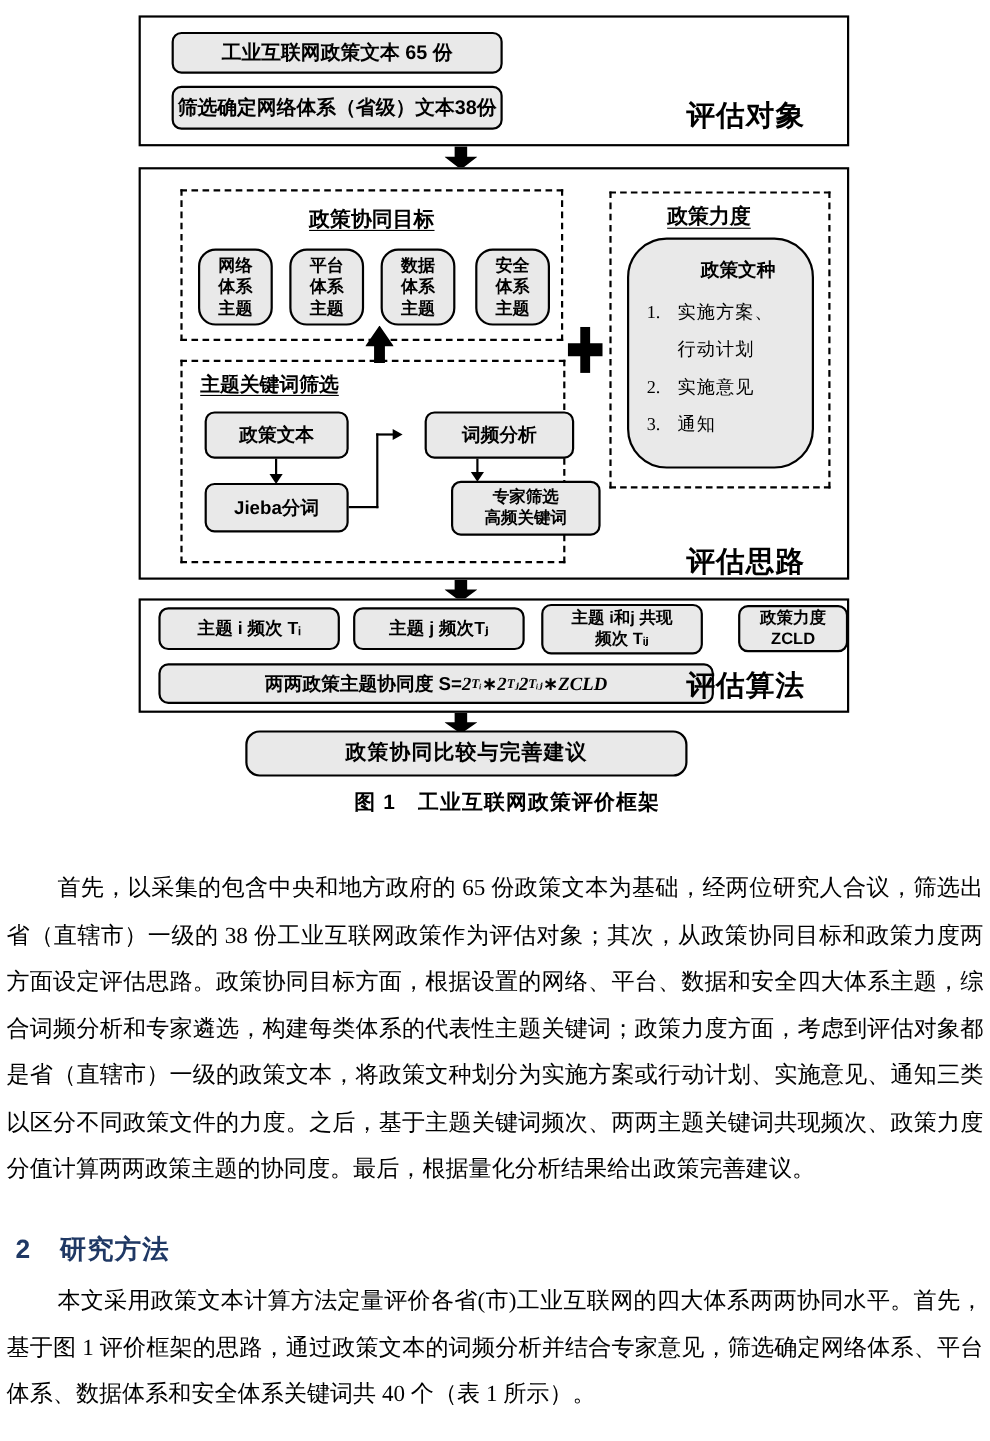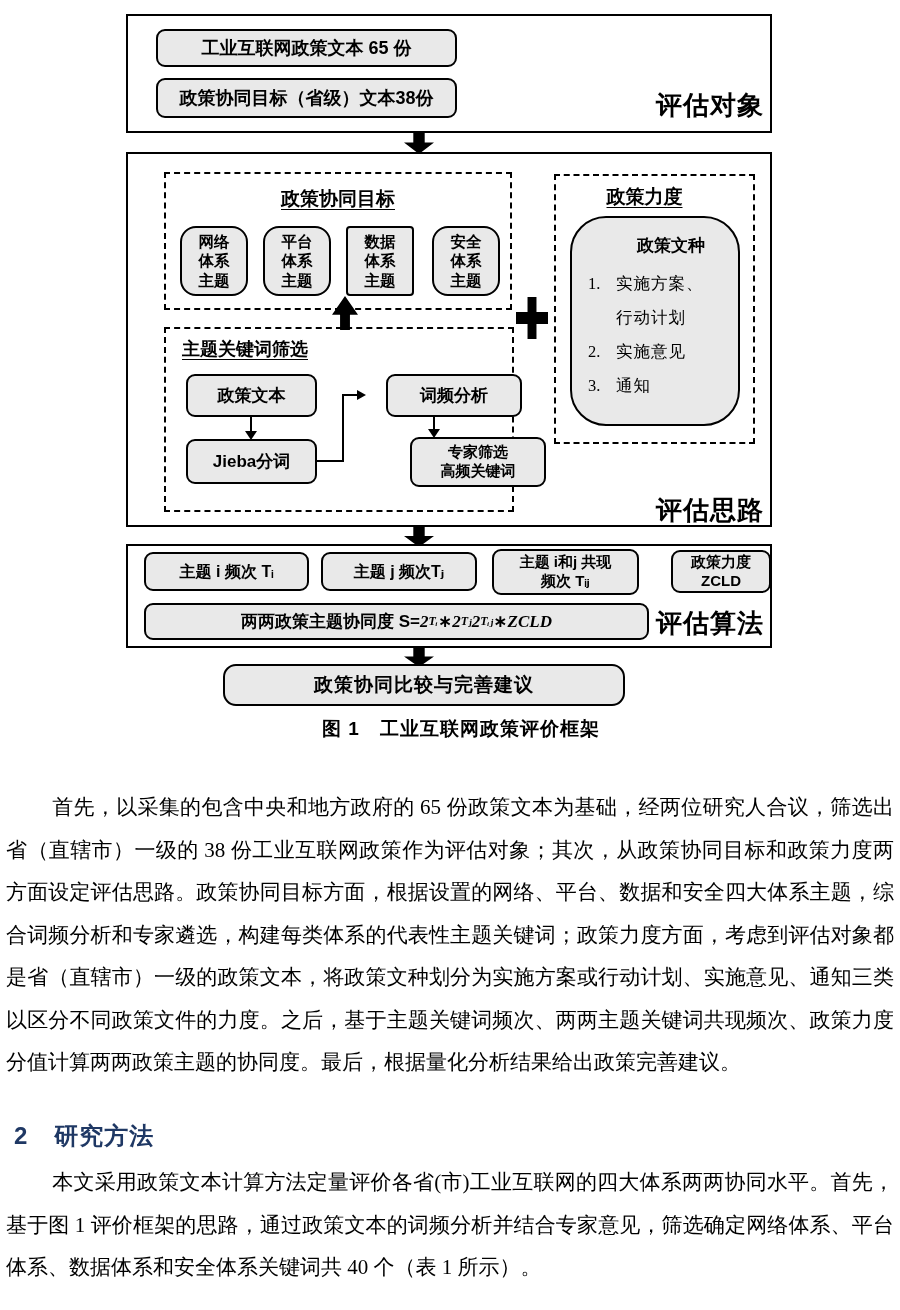--- a/index.html
+++ b/index.html
@@ -13,21 +13,21 @@
   .obox { position:absolute; border:2px solid #000; background:#fff; }
   
   .dash { position:absolute; border:2px dashed #000; background:transparent; }
   
   .pill {
     position:absolute; background:#e9e9e9; border:2px solid #000; border-radius:9px;
     display:flex; align-items:center; justify-content:center; text-align:center;
     font-weight:bold; white-space:pre-line; line-height:1.25;
   }
   .slabel {
-    position:absolute; font-weight:bold; font-size:26px; width:140px; text-align:right;
+    position:absolute; font-weight:bold; font-size:26px; width:140px; 
     letter-spacing:1px;
   }
   .dtitle {
     position:absolute; font-weight:bold; font-size:19px;
     text-decoration:underline; text-underline-offset:4px;
   }
   
   .barrow {
     position:absolute; background:#000;
     clip-path:polygon(31% 0,69% 0,69% 45%,100% 45%,50% 100%,0 45%,31% 45%);
@@ -76,37 +76,37 @@
   }
   .h2 .sp { display:inline-block; width:26px; }
 </style>
 </head>
 <body>
 
 <div class="page">
 
   <div class="obox" style="left:126px;top:14px;width:646px;height:119px;">
     <div class="pill" style="left:28px;top:13px;width:301px;height:38px;font-size:18px;">工业互联网政策文本 65 份</div>
-    <div class="pill" style="left:28px;top:62px;width:301px;height:40px;font-size:18px;">政策协同目标（省级）文本38份</div>
+    <div class="pill" style="left:28px;top:62px;width:301px;height:40px;font-size:18px;">筛选确定网络体系（省级）文本38份</div>
     <div class="slabel" style="right:6px;top:72px;">评估对象</div>
   </div>
 
   <div class="barrow" style="left:404px;top:133px;width:30px;height:21px;"></div>
 
   <div class="obox" style="left:126px;top:152px;width:646px;height:375px;">
 
     <div class="dash" style="left:36px;top:18px;width:348px;height:138px;">
       <div class="dtitle" style="left:0;right:0;top:12px;text-align:center;position:absolute;">政策协同目标</div>
       <div class="pill" style="left:14px;top:52px;width:68px;height:70px;border-radius:16px;font-size:15.5px;">网络
 体系
 主题</div>
       <div class="pill" style="left:97px;top:52px;width:68px;height:70px;border-radius:16px;font-size:15.5px;">平台
 体系
 主题</div>
-      <div class="pill" style="left:180px;top:52px;width:68px;height:70px;border-radius:4px;font-size:15.5px;">数据
+      <div class="pill" style="left:180px;top:52px;width:68px;height:70px;border-radius:16px;font-size:15.5px;">数据
 体系
 主题</div>
       <div class="pill" style="left:266px;top:52px;width:68px;height:70px;border-radius:16px;font-size:15.5px;">安全
 体系
 主题</div>
     </div>
 
     <div class="barrow up" style="left:204px;top:142px;width:26px;height:34px;z-index:3;"></div>
 
     <div class="dash" style="left:36px;top:173px;width:350px;height:185px;">

